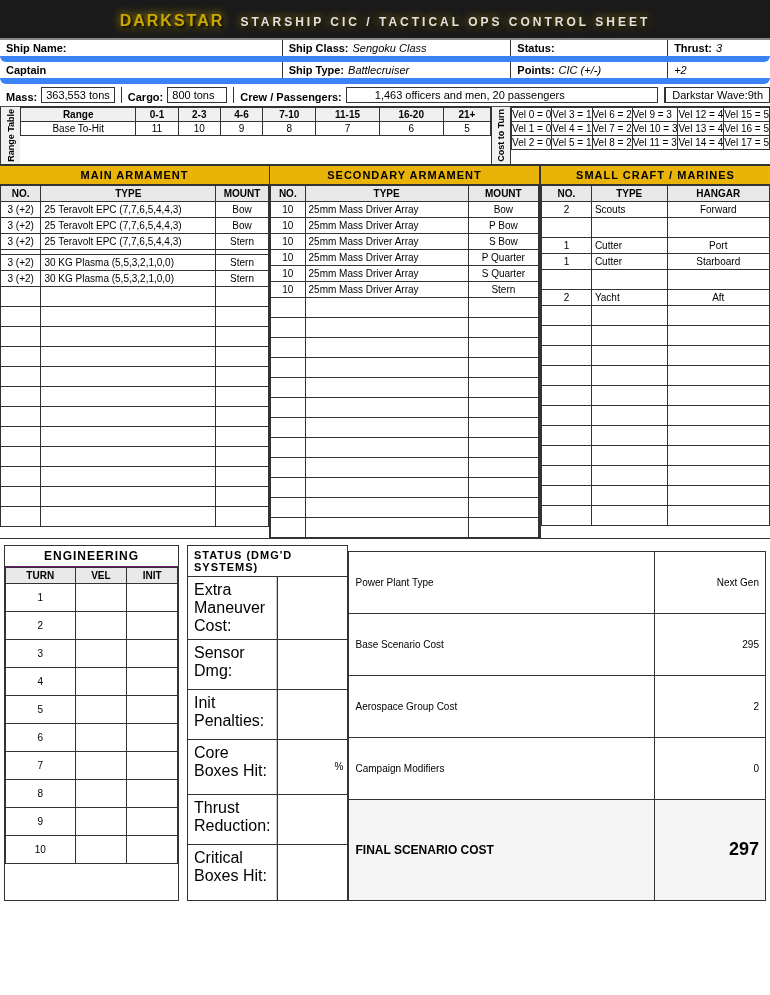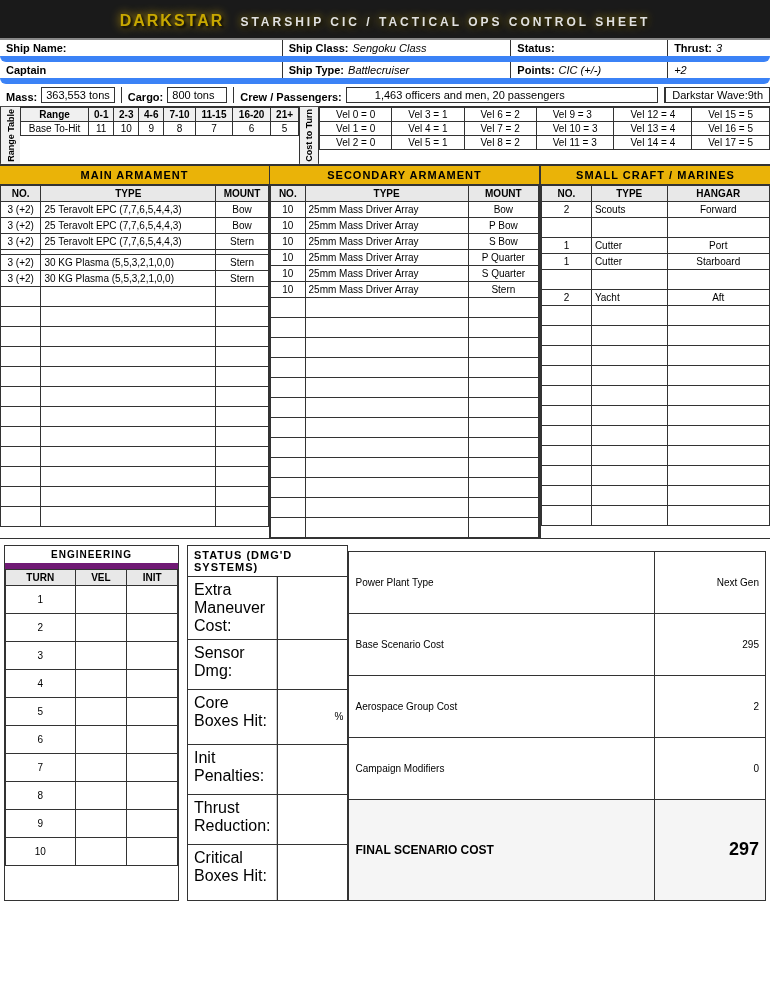--- a/index.html
+++ b/index.html
@@ -112,21 +112,21 @@
       width: 20px;
     }
     .vel-table {
       flex: none;
     }
     .vel-table table {
       border-collapse: collapse;
     }
     .vel-table td {
       border: 1px solid #333;
-      padding: 1px 16px;
+      padding: 1px 0;
       font-size: 10px;
       white-space: nowrap;
     }
 
     
     .main-sections {
       display: flex;
       border-bottom: 1px solid #333;
     }
 
@@ -198,23 +198,23 @@
 
     
     .engineering-section {
       width: 175px;
       border: 1px solid #333;
       margin: 4px;
     }
     .engineering-title {
       text-align: center;
       font-weight: bold;
-      font-size: 10px;
+      font-size: 12px;
       padding: 3px;
-      border-bottom: 6px solid #701a75;
+      border-bottom: 1px solid #701a75;
       letter-spacing: 1px;
     }
     .eng-table {
       width: 100%;
       border-collapse: collapse;
     }
     .eng-table th {
       background: #e8e8e8;
       border: 1px solid #333;
       padding: 2px;
@@ -809,28 +809,28 @@
       <div class="status-row">
         <div class="status-label">Extra Maneuver Cost:</div>
         <div class="status-value"></div>
       </div>
 
       <div class="status-row" style="min-height:50px;">
         <div class="status-label">Sensor Dmg:</div>
         <div class="status-value"></div>
       </div>
 
+      <div class="status-row" style="min-height:50px;">
+        <div class="status-label">Init Penalties:</div>
+        <div class="status-value"></div>
+      </div>
+
       <div class="status-row" style="min-height:55px;">
         <div class="status-label">Core Boxes Hit:</div>
         <div class="status-value pct">%</div>
-      </div>
-
-      <div class="status-row" style="min-height:50px;">
-        <div class="status-label">Init Penalties:</div>
-        <div class="status-value"></div>
       </div>
 
       <div class="status-row" style="min-height:50px;">
         <div class="status-label">Thrust Reduction:</div>
         <div class="status-value"></div>
       </div>
 
       <div class="status-row" style="min-height:55px; border-bottom:none;">
         <div class="status-label">Critical Boxes Hit:</div>
         <div class="status-value"></div>

